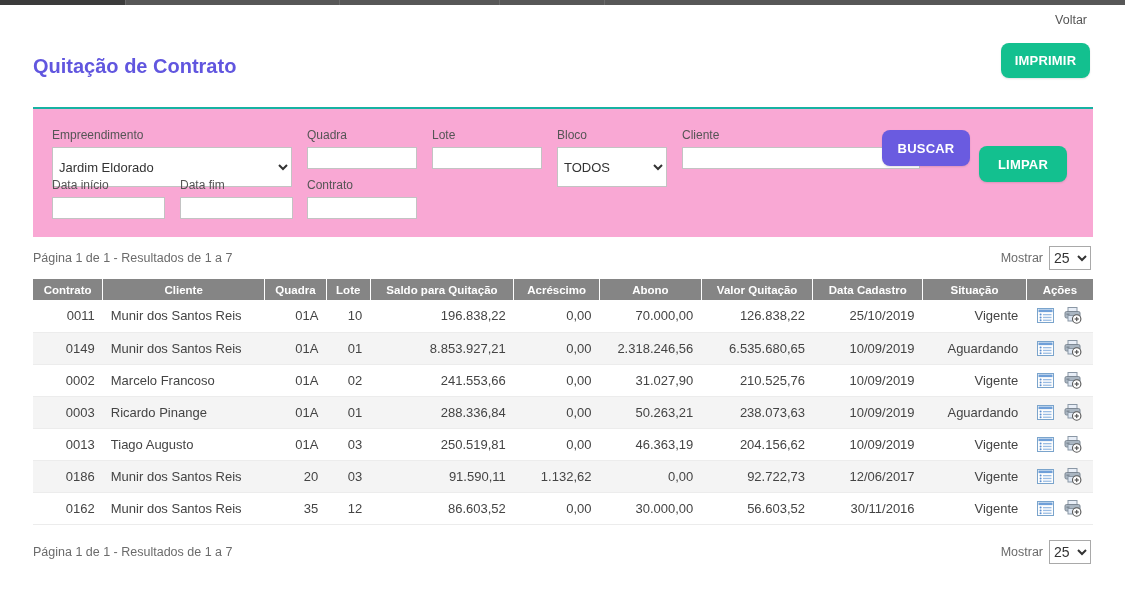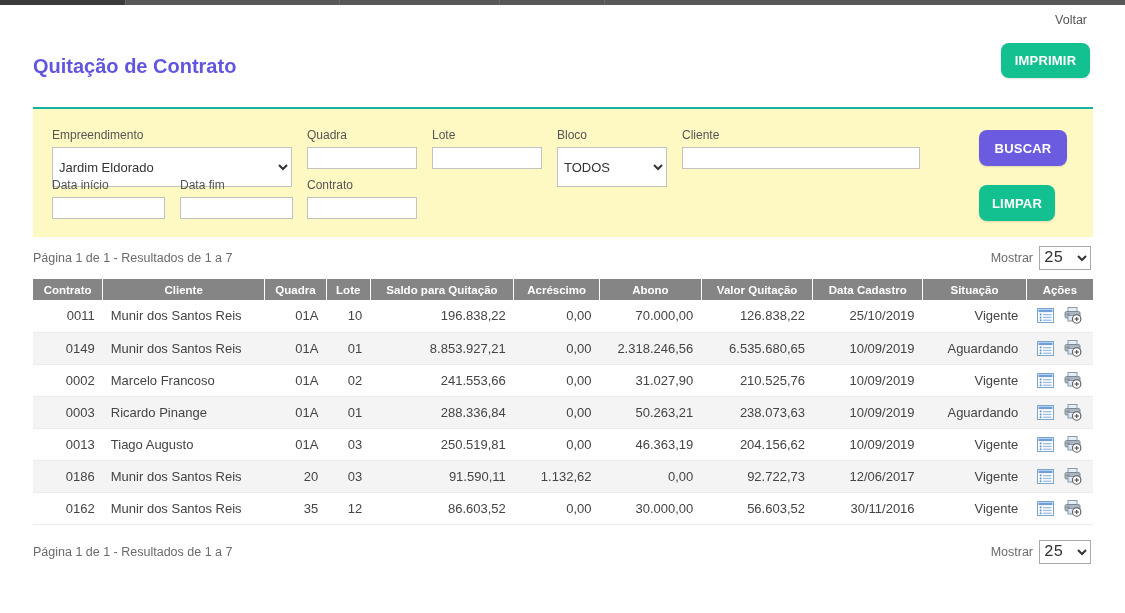--- a/index.html
+++ b/index.html
@@ -21,50 +21,50 @@
   .voltar-link { position:absolute; top:13px; right:38px; font-size:12.5px; color:#555; cursor:pointer; }
 
   .page-title { position:absolute; top:42px; left:33px; font-size:20px; font-weight:bold; color:#6156df; }
 
   .btn { border:none; border-radius:8px; color:#fff; font-weight:bold; font-size:13px;
          cursor:pointer; font-family:"Liberation Sans", sans-serif; letter-spacing:.2px;
          box-shadow:0 1px 2px rgba(0,0,0,.12); }
   .btn-imprimir { position:absolute; top:43px; right:35px; width:89px; height:35px; background:#13c08f; }
 
   .filter-panel { position:absolute; top:107px; left:33px; width:1060px; height:130px;
-                  background:#fef9c3; border-top:2px solid #17b2a2;padding-left:47px; }
+                  background:#f9a8d4; border-top:2px solid #17b2a2;padding-left:47px; }
   .f-group { position:absolute; }
   .f-label { display:block; font-size:12px; color:#555; margin-bottom:5px; }
   .f-input, .f-select { border:1px solid #c3c3c3; background:#fff; font-size:13px;
     padding:0 6px; color:#333; width:100%; font-family:"Liberation Sans", sans-serif; }
   .f-input  { height:22px; }
   .f-select { height:40px; padding:0 2px; }
 
   .g-empreendimento { left:19px;  top:19px; width:240px; }
   .g-quadra         { left:274px; top:19px; width:110px; }
   .g-lote           { left:399px; top:19px; width:110px; }
   .g-bloco          { left:524px; top:19px; width:110px; }
   .g-cliente        { left:649px; top:19px; width:238px; }
   .g-datainicio     { left:19px;  top:69px; width:113px; }
   .g-datafim        { left:147px; top:69px; width:113px; }
   .g-contrato       { left:274px; top:69px; width:110px; }
 
-  .filter-buttons { position:absolute; top:21px; right:26px; display:flex; flex-direction:column; gap:19px;justify-content:center; }
+  .filter-buttons { position:absolute; top:21px; right:26px; display:flex; flex-direction:row; gap:9px;justify-content:center; }
   .btn-buscar { width:88px; height:36px; background:#6a5be0; }
-  .btn-limpar { width:76px; height:36px; background:#13c08f; }
+  .btn-limpar { width:88px; height:36px; background:#13c08f;margin-top:16px; }
 
   .pagebar { position:absolute; left:33px; width:1060px; height:28px; }
   .pagebar.top { top:244px; }
   .pagebar.bottom { top:538px; }
   .page-summary { position:absolute; left:0; right:0; top:7px; text-align:left;
                   font-size:12.5px; color:#6b6b6b; }
   .mostrar { position:absolute; right:2px; top:2px; display:flex; align-items:center; gap:6px;
              font-size:12.5px; color:#6b6b6b; }
-  .mostrar select { width:52px; height:24px; font-size:16px; border:1px solid #a9a9a9;
-                    background:#fff; color:#333; font-family:Liberation Mono, monospace; }
+  .mostrar select { width:42px; height:24px; font-size:14px; border:1px solid #a9a9a9;
+                    background:#fff; color:#333; font-family:Liberation Sans, sans-serif; }
 
   table.data-table { position:absolute; top:279px; left:33px; width:1060px; border-collapse:collapse; }
   .data-table thead th { background:#858585; color:#fff; font-size:11.5px; font-weight:bold;
     height:21px; padding:0 4px; border-right:1px solid #fff; white-space:nowrap; }
   .data-table thead th:last-child { border-right:none; }
   .data-table tbody td { font-size:13px; color:#444; height:32px; padding:0 8px;
     border-bottom:1px solid #ececec; white-space:nowrap; }
   .data-table tbody tr:nth-child(even) { background:#f4f4f4; }
   .al { text-align:left; } .ac { text-align:right; } .ar { text-align:right; }
 

